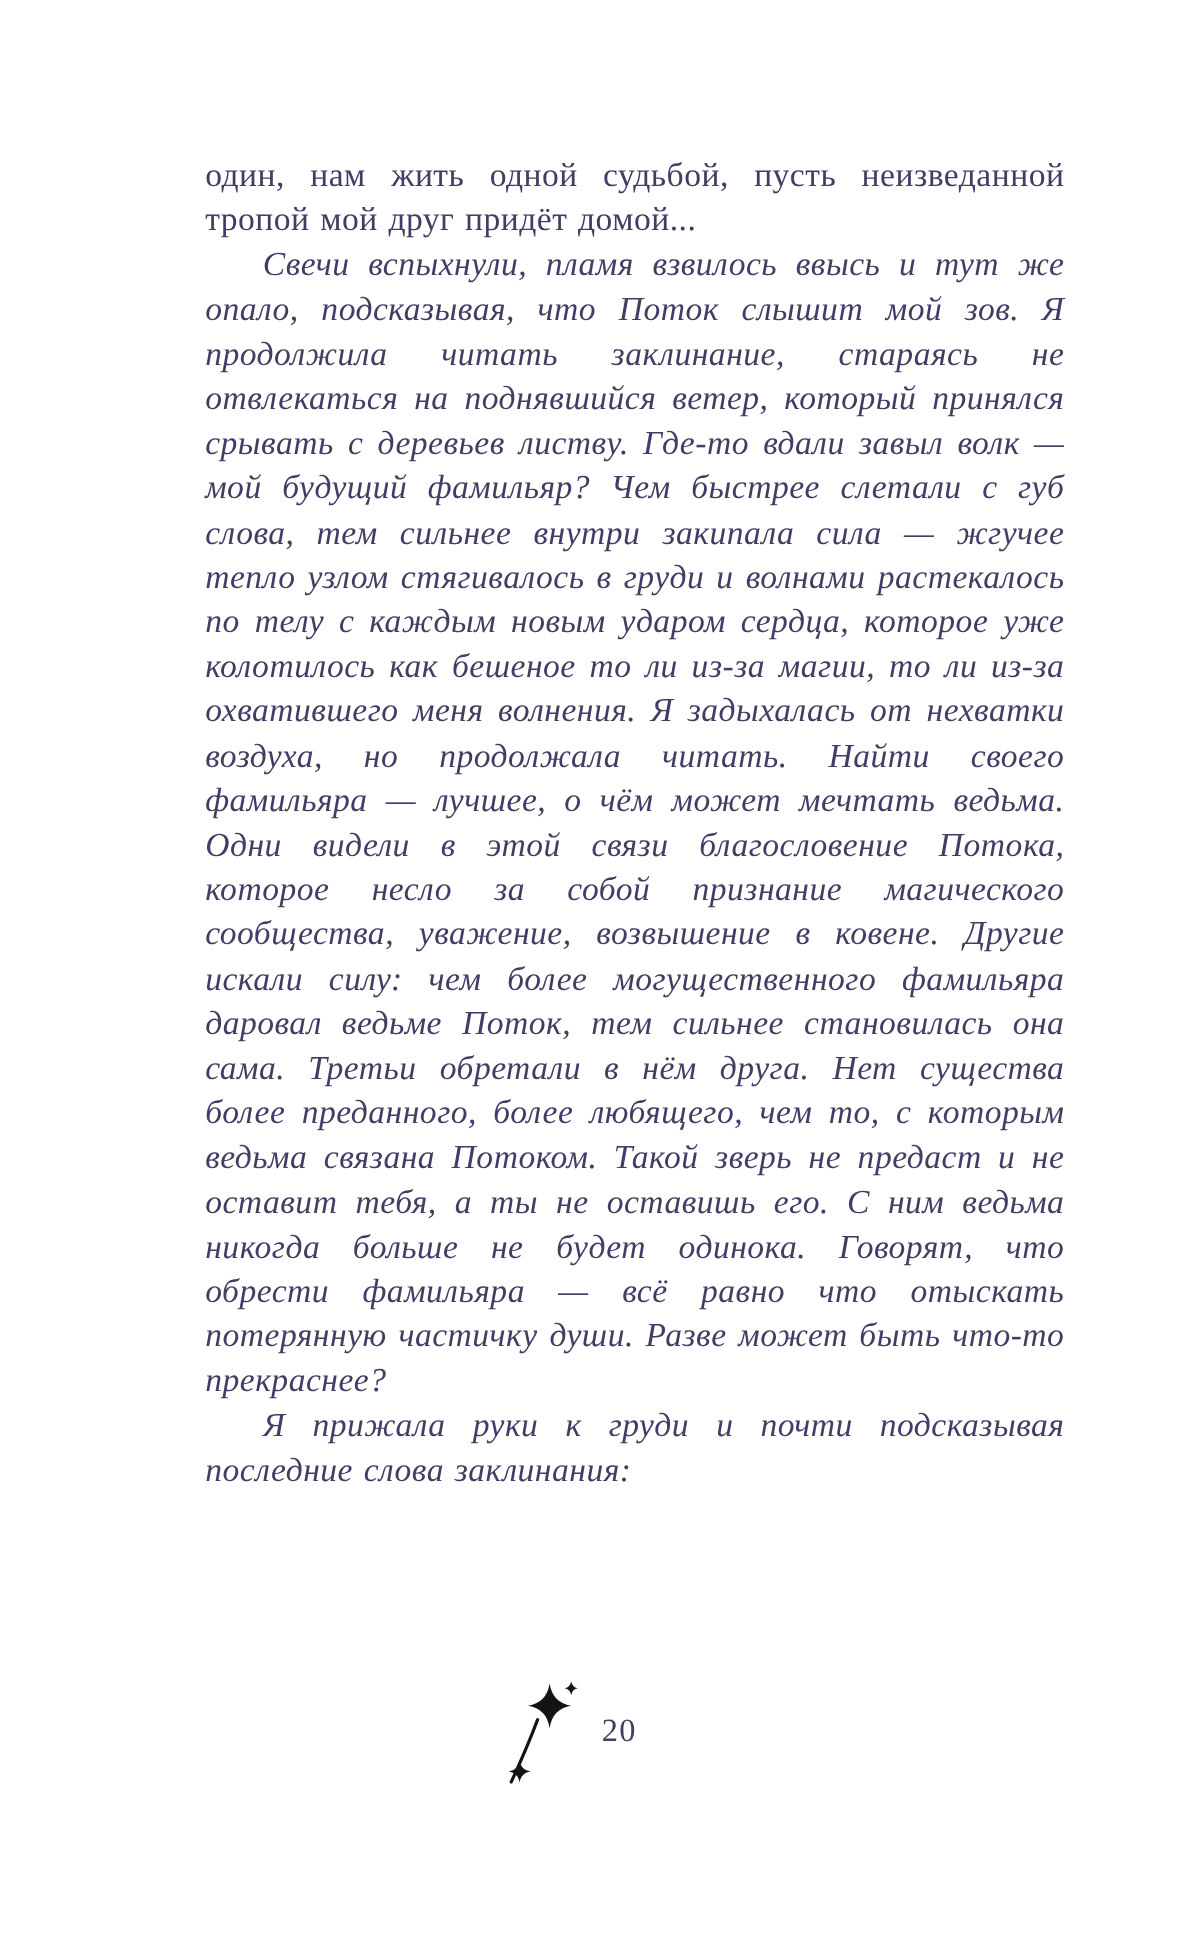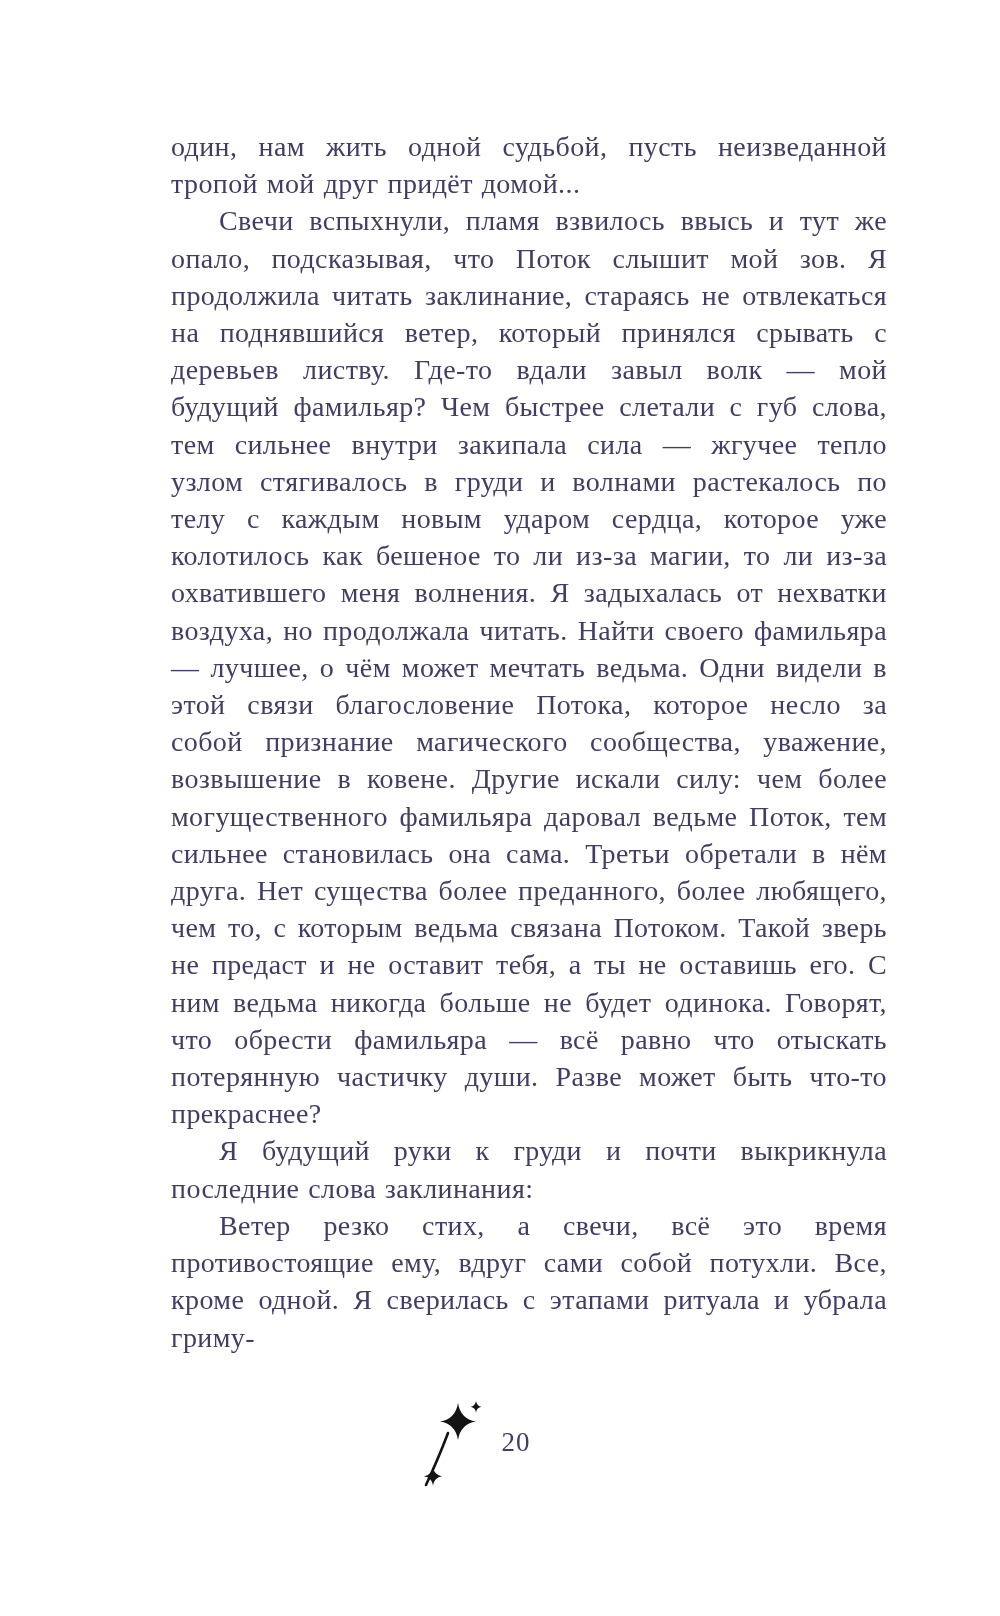--- a/index.html
+++ b/index.html
@@ -33,20 +33,21 @@
     padding: 0;
     font-size: 28px;
     line-height: 37.2px;
     letter-spacing: 0.4px;
     word-spacing: 1.5px;
     text-align: justify;
     color: #433c64;
   }
   .text-block p.indent {
     text-indent: 48px;
+    font-style: italic;
   }
   .footer {
     position: absolute;
     top: 1395px;
     left: 0;
     width: 1000px;
     height: 110px;
   }
   .page-number {
     position: absolute;
@@ -72,22 +73,21 @@
   }
 </style>
 </head>
 <body>
 
 <div class="page">
 
   <main class="text-block">
     <p>один, нам жить одной судьбой, пусть неизведанной тропой мой друг придёт домой...</p>
     <p class="indent">Свечи вспыхнули, пламя взвилось ввысь и тут же опало, подсказывая, что Поток слышит мой зов. Я продолжила читать заклинание, стараясь не отвлекаться на поднявшийся ветер, который принялся срывать с деревьев листву. Где-то вдали завыл волк — мой будущий фамильяр? Чем быстрее слетали с губ слова, тем сильнее внутри закипала сила — жгучее тепло узлом стягивалось в груди и волнами растекалось по телу с каждым новым ударом сердца, которое уже колотилось как бешеное то ли из-за магии, то ли из-за охватившего меня волнения. Я задыхалась от нехватки воздуха, но продолжала читать. Найти своего фамильяра — лучшее, о чём может мечтать ведьма. Одни видели в этой связи благословение Потока, которое несло за собой признание магического сообщества, уважение, возвышение в ковене. Другие искали силу: чем более могущественного фамильяра даровал ведьме Поток, тем сильнее становилась она сама. Третьи обретали в нём друга. Нет существа более преданного, более любящего, чем то, с которым ведьма связана Потоком. Такой зверь не предаст и не оставит тебя, а ты не оставишь его. С ним ведьма никогда больше не будет одинока. Говорят, что обрести фамильяра — всё равно что отыскать потерянную частичку души. Разве может быть что-то прекраснее?</p>
-    <p class="indent">Я будущий руки к груди и почти выкрикнула последние слова заклинания:</p>
-    <p class="indent">Ветер резко стих, а свечи, всё это время противостоящие ему, вдруг сами собой потухли. Все, кроме одной. Я сверилась с этапами ритуала и убрала гриму-</p>
+    <p class="indent">Я прижала руки к груди и почти подсказывая последние слова заклинания:</p>
   </main>
 
   <footer class="footer">
     <span class="ornament">
       <svg viewBox="0 0 72 104" xmlns="http://www.w3.org/2000/svg" aria-hidden="true">
 
         <path d="M44 8 Q46.5 24 62 26.5 Q46.5 29 44 45 Q41.5 29 26 26.5 Q41.5 24 44 8 Z" fill="#141414"></path>
 
         <path d="M62 6 Q62.8 11 67.5 11.8 Q62.8 12.6 62 17.5 Q61.2 12.6 56.5 11.8 Q61.2 11 62 6 Z" fill="#141414"></path>
 

